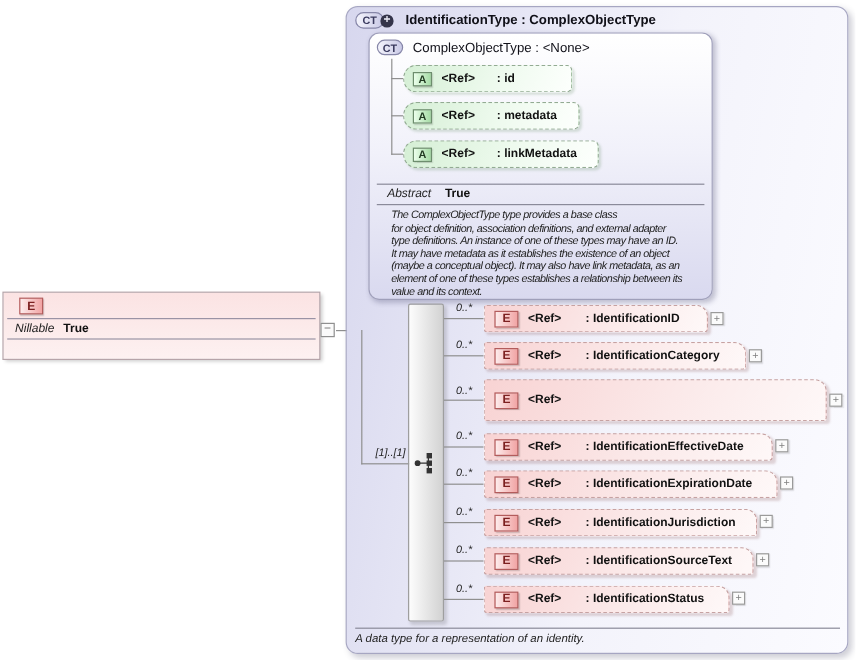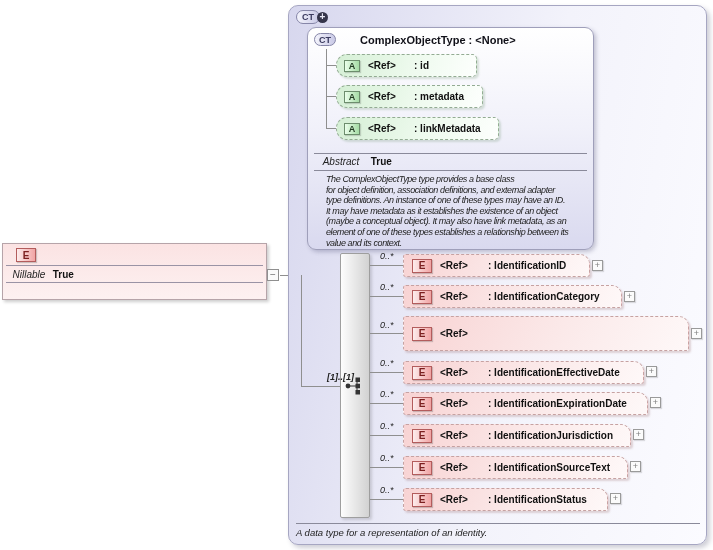--- a/index.html
+++ b/index.html
@@ -23,21 +23,21 @@
 
   
   .base-box{position:absolute;left:307px;top:27px;width:287px;height:223px;box-sizing:border-box;
             border:1px solid #9f9fba;border-radius:9px;
             background:linear-gradient(to bottom,#ffffff 0%,#f1f1fa 45%,#d9d9ef 100%);
             box-shadow:2px 2px 4px rgba(70,70,110,.3);}
   .base-header{position:absolute;left:6px;top:5px;display:flex;align-items:center;}
   .badge-ct-sm{display:flex;align-items:center;justify-content:center;width:22px;height:13px;
                border:1px solid #8686a8;border-radius:7px;font-size:9px;font-weight:bold;color:#3a3a5e;
                background:linear-gradient(to right,#f4f4fc,#c9c9e6);box-sizing:border-box;}
-  .base-title{margin-left:24px;font-size:11px;font-weight:bold;color:#101018;}
+  .base-title{margin-left:8px;font-size:11px;font-weight:normal;color:#101018;}
 
   .attr-row{position:absolute;left:28px;height:23px;display:flex;align-items:center;box-sizing:border-box;
             border:1px dashed #93ab93;border-radius:11px 5px 5px 11px;
             background:linear-gradient(110deg,#d5efd5 0%,#eefaee 55%,#fdfffd 100%);
             box-shadow:2px 2px 2px rgba(60,110,60,.18);}
   .badge-a{display:flex;align-items:center;justify-content:center;width:16px;height:12px;margin-left:7px;
            border:1px solid #6d8d6d;font-size:9px;font-weight:bold;color:#223a22;box-sizing:border-box;
            background:linear-gradient(to right,#ebffeb,#a5dba5);box-shadow:1px 1px 1px rgba(0,0,0,.15);}
   .ref{margin-left:8px;width:46px;font-size:10px;font-weight:bold;color:#111;}
   .nm{font-size:10px;font-weight:bold;color:#111;white-space:nowrap;}
@@ -47,22 +47,22 @@
   .meta-value{font-weight:bold;color:#111;}
   .doc{position:absolute;font-style:italic;font-size:9px;letter-spacing:-0.4px;
        line-height:10.6px;color:#222;white-space:pre-line;}
 
   
   .seq-bar{position:absolute;left:340px;top:253px;width:30px;height:265px;box-sizing:border-box;
            border:1px solid #9e9e9e;border-radius:2px;
            background:linear-gradient(to right,#fdfdfd,#d2d2d2);
            box-shadow:2px 2px 3px rgba(0,0,0,.15);}
   .seq-icon{position:absolute;left:344px;top:376px;}
-  .cardinality{position:absolute;left:312px;top:372px;width:42px;text-align:right;
-               font-size:9px;font-style:italic;font-weight:bold;color:#222;}
+  .cardinality{position:absolute;left:296px;top:372px;width:42px;text-align:right;
+               font-size:9px;font-style:italic;font-weight:normal;color:#222;}
 
   
   .elem-row{position:absolute;left:403px;display:flex;align-items:center;box-sizing:border-box;
             border:1px dashed #c6a2a2;border-radius:3px 10px 3px 3px;
             background:linear-gradient(115deg,#f8d3d3 0%,#fbe9e9 55%,#fef8f8 100%);
             box-shadow:2px 2px 2px rgba(120,60,60,.2);}
   .badge-e{display:flex;align-items:center;justify-content:center;width:20px;height:14px;margin-left:8px;
            border:1px solid #b35c5c;font-size:10px;font-weight:bold;color:#7c2020;box-sizing:border-box;
            background:linear-gradient(to right,#fdecec,#f1a4a4);box-shadow:1px 1px 1px rgba(0,0,0,.18);}
   .elem-row .ref{width:48px;}
@@ -103,20 +103,21 @@
   </div>
 
   <div class="minusbox">−</div>
   <div class="line" style="left:280px;top:275px;width:21px;height:1px;"></div>
 
   <div class="type-box"></div>
 
   <div class="type-header" style="position:absolute;left:296px;top:10px;">
     <span class="badge-ct">CT</span>
     <span class="plus-circle">+</span>
+    <span class="type-title">IdentificationType : ComplexObjectType</span>
   </div>
 
   <div class="base-box">
     <div class="base-header">
       <span class="badge-ct-sm">CT</span>
       <span class="base-title">ComplexObjectType : &lt;None&gt;</span>
     </div>
 
     <div class="line" style="left:18px;top:21px;width:1px;height:80px;"></div>
     <div class="line" style="left:18px;top:37px;width:10px;height:1px;"></div>

